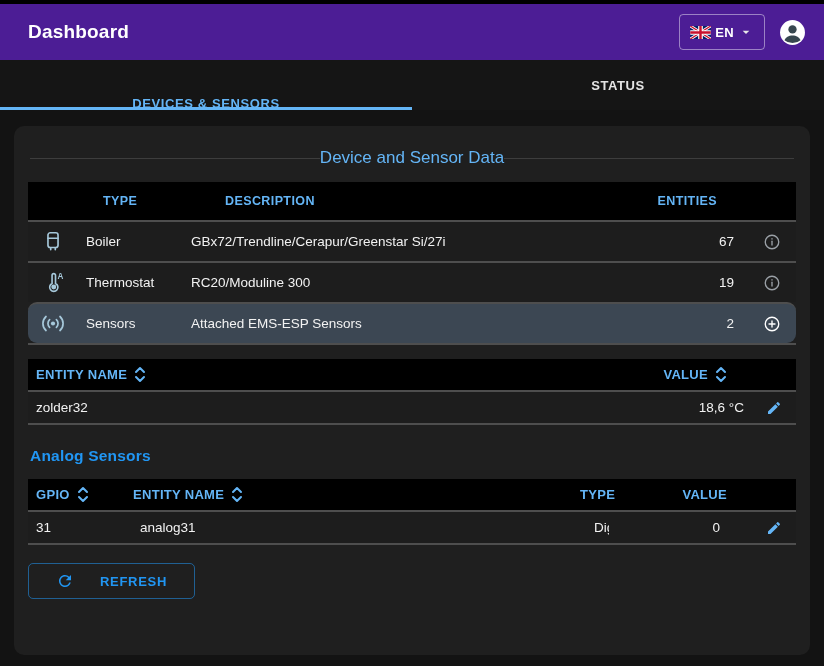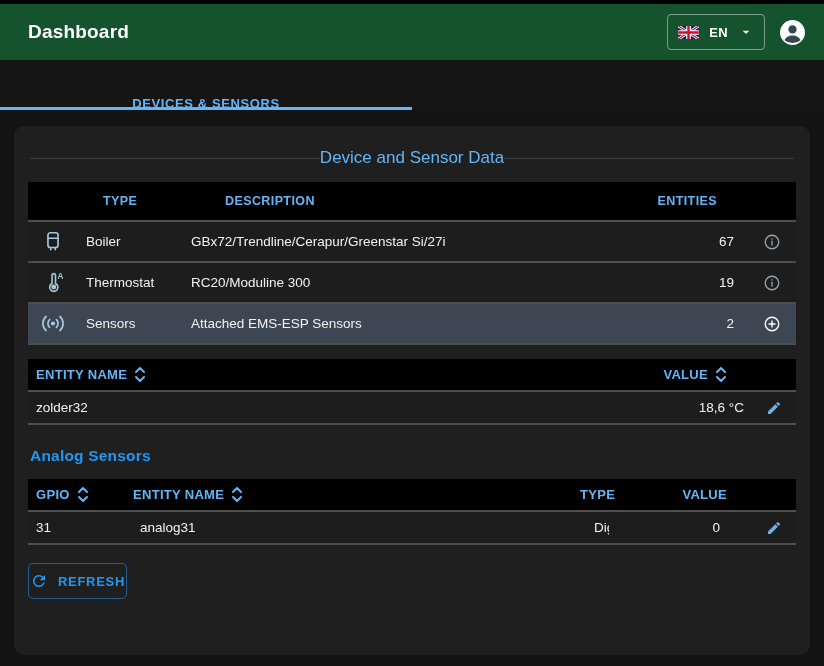--- a/index.html
+++ b/index.html
@@ -8,28 +8,28 @@
     width:824px; height:666px;
     background:#131313;
     font-family:"Liberation Sans", sans-serif;
     overflow:hidden;
     -webkit-font-smoothing:antialiased;
   }
   .top-strip { height:4px; background:#000; }
 
   
   .appbar {
-    height:56px; background:#14532d;
+    height:56px; background:#4c1d95;
     display:flex; align-items:center; justify-content:space-between;
     padding:0 18px 0 28px;
   }
   .appbar-title { margin:0; color:#fff; font-size:19px; font-weight:bold; letter-spacing:.2px; }
   .appbar-right { display:flex; align-items:center; }
   .lang-button {
-    display:flex; align-items:center; gap:10px;
+    display:flex; align-items:center; gap:4px;
     background:transparent; border:1px solid rgba(255,255,255,.45); border-radius:4px;
     height:36px; padding:10px 10px; cursor:pointer;
   }
   .lang-button .lang-code { color:#fff; font-size:13px; font-weight:bold; letter-spacing:.3px; }
   .avatar-button { margin-left:14px; background:none; border:none; padding:0; cursor:pointer; line-height:0; }
 
   
   .tabs { display:flex; height:50px; background:#151515; }
   .tab {
     width:50%; position:relative;
@@ -55,21 +55,21 @@
   .tbl { margin-top:14px; border-bottom:2px solid #4e4e4e; }
   .thead {
     display:grid; align-items:center;
     background:#000; color:#64b5f6; font-weight:bold;gap:17px;
   }
   .trow {
     display:grid; align-items:center;
     background:#1d1d1d; border-top:2px solid #4e4e4e;
     color:#f2f2f2;
   }
-  .trow.selected { background:#3c4753; }
+  .trow.selected { background:#3c4753;border-radius:9px; }
   .cell { padding:0 8px; white-space:nowrap; overflow:hidden; }
   .cell.right { text-align:right; }
   .cell.center { text-align:center; }
   .sort-wrap { display:inline-flex; align-items:center; gap:7px; }
   .sort-btn { background:none; border:none; padding:0; cursor:pointer; line-height:0; }
   .icon-btn { background:none; border:none; padding:0; cursor:pointer; line-height:0; margin:0 auto; display:block; }
 
   
   .device-tbl .thead { grid-template-columns:50px 105px 1fr 95px 48px; height:38px; font-size:12.5px; letter-spacing:.4px; }
   .device-tbl .trow  { grid-template-columns:50px 105px 1fr 95px 48px; height:41px; font-size:13.5px; }
@@ -84,23 +84,23 @@
   .temp-tbl .trow  { grid-template-columns:1fr 150px 44px; height:33px; font-size:13.5px; }
 
   
   .analog-tbl .thead { grid-template-columns:80px 430px 1fr 95px 44px; height:31px; font-size:13px; letter-spacing:.3px; }
   .analog-tbl .trow  { grid-template-columns:80px 430px 1fr 95px 44px; height:33px; font-size:13.5px;gap:24px; }
 
   .value-head { display:flex; justify-content:flex-end; }
 
   
   .refresh-button {
-    margin-top:18px; display:inline-flex; align-items:center; gap:10px;
+    margin-top:18px; display:inline-flex; align-items:center; gap:26px;
     background:transparent; border:1px solid rgba(33,150,243,.55); border-radius:5px;
-    padding:8px 1px; color:#2196f3; font-size:13px; font-weight:bold; letter-spacing:.7px;
+    padding:8px 27px; color:#2196f3; font-size:13px; font-weight:bold; letter-spacing:.7px;
     cursor:pointer;
   }
 </style>
 </head>
 <body>
 
 <div class="top-strip"></div>
 
 <header class="appbar">
   <h1 class="appbar-title">Dashboard</h1>
@@ -130,20 +130,23 @@
       </svg>
     </button>
   </div>
 </header>
 
 <nav class="tabs">
   <div class="tab active">
     <span>DEVICES &amp; SENSORS</span>
     <div class="tab-indicator"></div>
   </div>
+  <div class="tab">
+    <span>STATUS</span>
+  </div>
 </nav>
 
 <main class="card">
 
   <div class="card-title-row">
     <span class="rule"></span>
     <h2 class="card-title">Device and Sensor Data</h2>
     <span class="rule"></span>
   </div>
 

